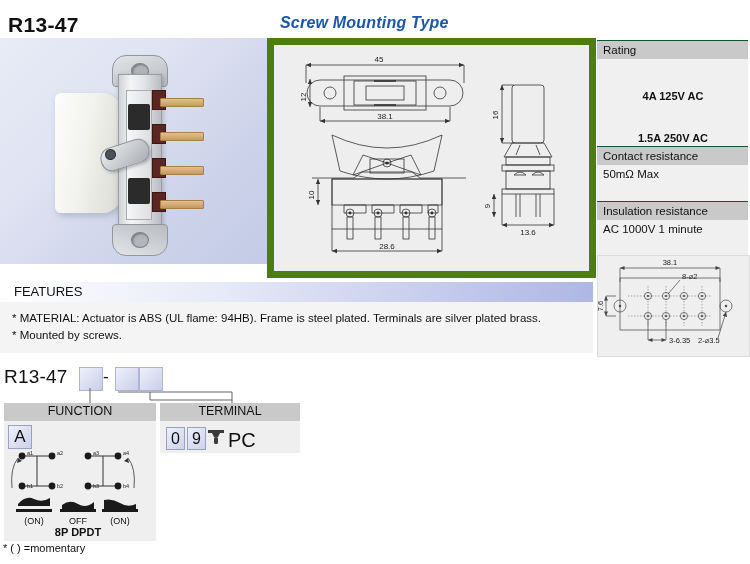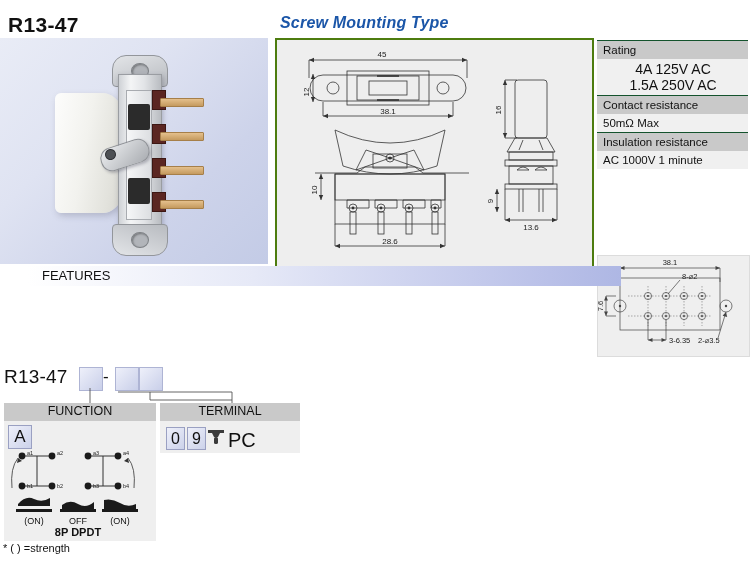--- a/index.html
+++ b/index.html
@@ -100,48 +100,48 @@
   #photo-panel .t2{left:160px;top:94px;width:42px;}
   #photo-panel .t3{left:160px;top:128px;width:42px;}
   #photo-panel .t4{left:160px;top:162px;width:42px;}
   #photo-panel .d1{left:152px;top:52px;}
   #photo-panel .d2{left:152px;top:86px;}
   #photo-panel .d3{left:152px;top:120px;}
   #photo-panel .d4{left:152px;top:154px;}
 
   
   #drawings-panel{
-    left:275px;top:38px;width:315px;height:226px;
-    background:#eeeeee;border:2px solid #4d7c0f;
+    left:267px;top:38px;width:315px;height:226px;
+    background:#eeeeee;border:7px solid #4d7c0f;
     overflow:hidden;
   }
   #drawings-panel svg{display:block;}
 
   
   #spec-table{
     left:597px;top:40px;width:151px;
   }
   .spec-h{
     background:#c9c9c9;border-top:1px solid #14532d;
     font-size:11.5px;padding:3px 5px 3px 6px;color:#111;
   }
   .spec-v{
-    background:#f0f0f0;font-size:11.5px;padding:3px 5px 3px 6px;color:#111;
+    background:#f0f0f0;font-size:11.5px;padding:3px 5px 21px 6px;color:#111;
   }
   .spec-v.two{line-height:1.15;padding:2px 5px 2px 6px;text-align:center;}
-  .spec-v.two span{display:block;font-size:14px;font-weight:normal;}
+  .spec-v.two span{display:block;font-size:11px;font-weight:bold;margin-top:29px;}
 
   
   #cutout-box{
     left:597px;top:255px;width:151px;height:100px;
     background:#efefef;border:1px solid #dcdcdc;overflow:hidden;
   }
 
   
-  #features-block{left:0px;top:266px;width:593px;padding-left:28px;}
+  #features-block{left:0px;top:282px;width:593px;}
   #features-bar{
     height:20px;
     background:linear-gradient(90deg,#ffffff 0%,#e6e9f7 38%,#b9c0e8 88%,#aeb7e4 100%);
   }
   #features-bar span{
     font-size:13px;padding-left:14px;line-height:20px;display:inline-block;color:#111;
   }
   #features-body{
     background:#f4f4f4;padding:8px 12px 10px 12px;
     font-size:11.5px;line-height:1.45;color:#111;
@@ -417,20 +417,24 @@
       <path d="M128 56 l-3.4 3.8 l4.6 1.2 z" fill="#444" stroke="none"></path>
       <text x="100" y="87" fill="#222" stroke="none">2-⌀3.5</text>
     </g>
   </svg>
 </div>
 
 <div class="abs" id="features-block">
   <div id="features-bar">
     <span>FEATURES</span>
   </div>
+  <div id="features-body">
+    <div>* MATERIAL: Actuator is ABS (UL flame: 94HB). Frame is steel plated. Terminals are silver plated brass.</div>
+    <div>* Mounted by screws.</div>
+  </div>
 </div>
 
 <div class="abs" id="builder-label">R13-47</div>
 <div class="pbox" id="pbox-fn"></div>
 <div class="abs" id="dash">-</div>
 <div class="pbox" id="pbox-t1"></div>
 <div class="pbox" id="pbox-t2"></div>
 
 <div class="abs" id="leaders">
   <svg width="310" height="18">
@@ -517,13 +521,13 @@
       <g font-size="9" fill="#111">
         <text x="30" y="76" text-anchor="middle">(ON)</text>
         <text x="74" y="76" text-anchor="middle">OFF</text>
         <text x="116" y="76" text-anchor="middle">(ON)</text>
       </g>
       <text x="74" y="88" text-anchor="middle" font-size="11" font-weight="bold" fill="#111">8P DPDT</text>
     </g>
   </svg>
 </div>
 
-<div class="abs" id="footnote">* ( ) =strength</div>
+<div class="abs" id="footnote">* ( ) =momentary</div>
 
 </body></html>

